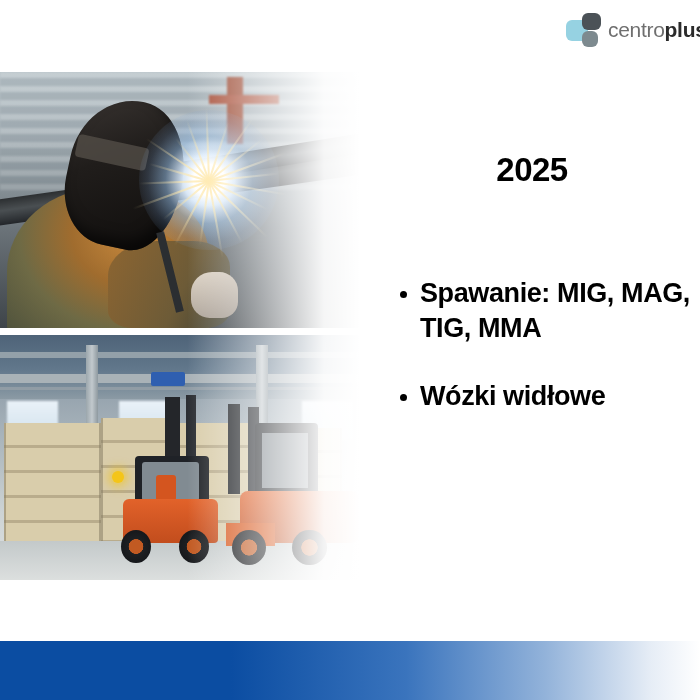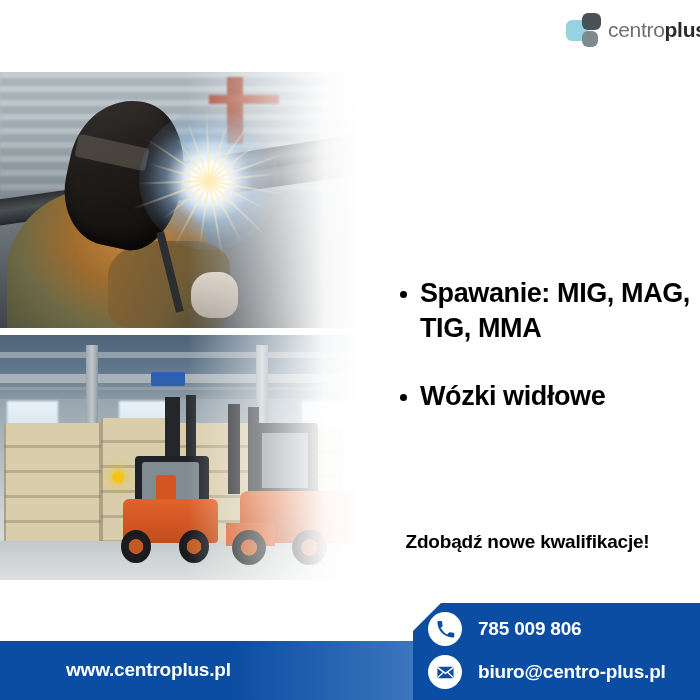--- a/index.html
+++ b/index.html
@@ -566,46 +566,25 @@
         <div class="fb-glass"></div>
         <div class="fb-body"></div>
         <div class="fb-fork"></div>
         <div class="wheel fb-w1"></div>
         <div class="wheel fb-w2"></div>
       </div>
     </div>
   </div>
 
   <div class="headline">
+    <div>2025</div>
   </div>
 
   <ul class="bullets">
     <li>Spawanie: MIG, MAG, TIG, MMA</li>
     <li>Wózki widłowe</li>
   </ul>
 
-  <div class="tagline">Zdobądź nowe kwalifikacje!</div>
 
   <div class="footer-bar"></div>
-  <div class="footer-url">www.centroplus.pl</div>
-
-  <div class="contact-panel">
-    <div class="contact-row r1">
-      <span class="c-icon">
-        <svg width="19" height="19" viewBox="0 0 24 24" aria-hidden="true">
-          <path fill="#0b4da2" d="M6.6 10.8c1.7 3.3 4.3 5.9 7.6 7.6l2.5-2.5c.3-.3.8-.4 1.2-.3 1.2.4 2.6.6 4 .6.7 0 1.2.5 1.2 1.2V21c0 .7-.5 1.2-1.2 1.2C10.6 22.2 1.8 13.4 1.8 2.6 1.8 1.9 2.3 1.4 3 1.4h3.6c.7 0 1.2.5 1.2 1.2 0 1.4.2 2.8.6 4 .1.4 0 .9-.3 1.2l-2.5 2.5z"></path>
-        </svg>
-      </span>
-      <span class="c-text">785 009 806</span>
-    </div>
-    <div class="contact-row r2">
-      <span class="c-icon">
-        <svg width="19" height="19" viewBox="0 0 24 24" aria-hidden="true">
-          <rect x="1.8" y="4.6" width="20.4" height="14.8" rx="1.8" fill="#0b4da2"></rect>
-          <path d="M2.6 6.2 12 13.2l9.4-7" fill="none" stroke="#ffffff" stroke-width="1.9" stroke-linecap="round" stroke-linejoin="round"></path>
-          <path d="M2.6 17.9 9.1 11.9M21.4 17.9 14.9 11.9" fill="none" stroke="#ffffff" stroke-width="1.6" stroke-linecap="round"></path>
-        </svg>
-      </span>
-      <span class="c-text">biuro@centro-plus.pl</span>
-    </div>
-  </div>
+
 
 </div>
 
 </body></html>

